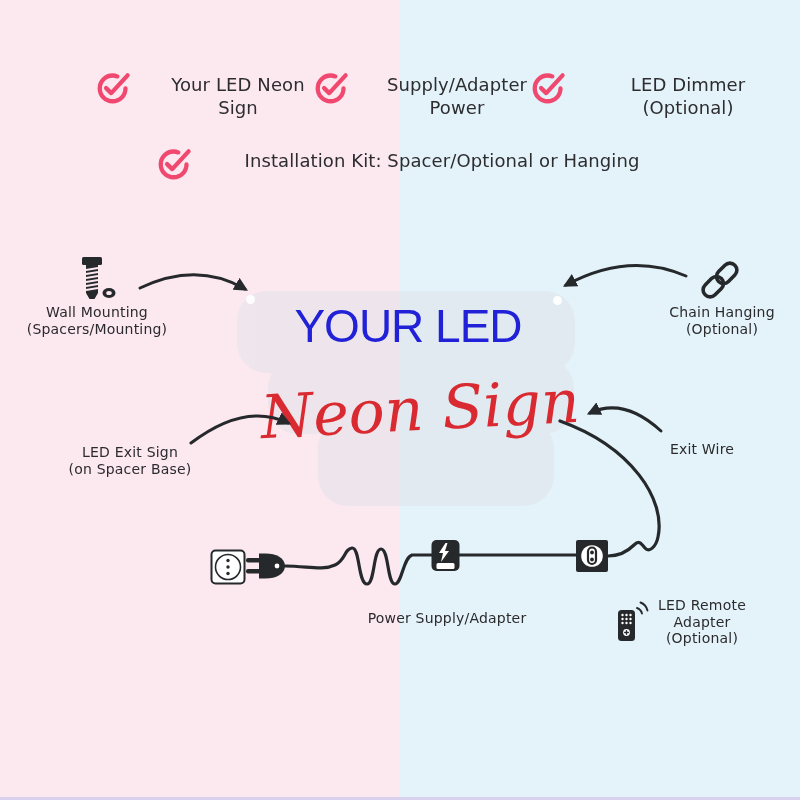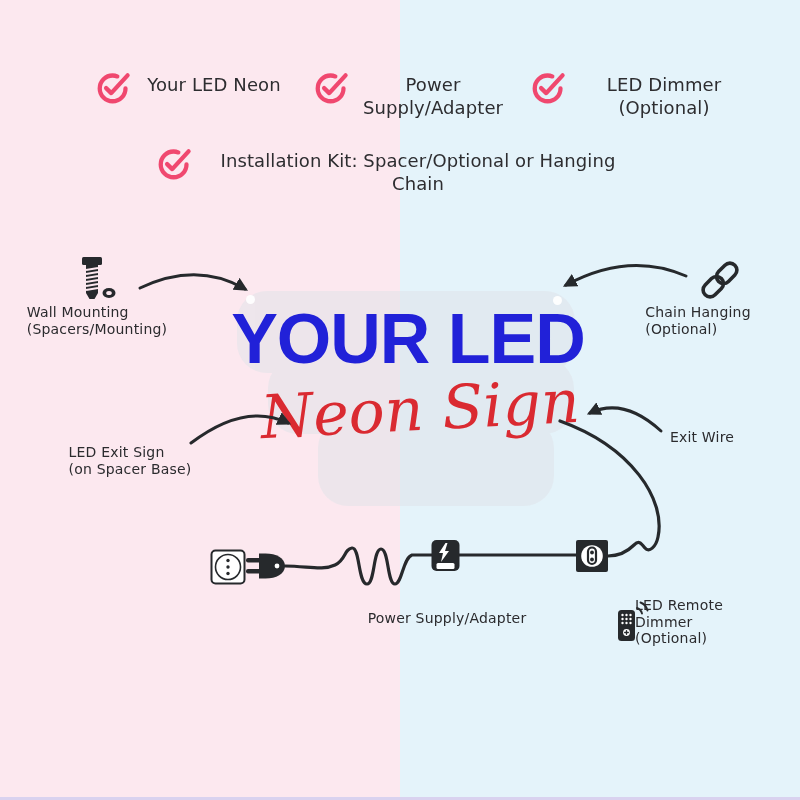--- a/index.html
+++ b/index.html
@@ -12,29 +12,29 @@
 
   .acrylic{position:absolute;left:0;top:0;width:800px;height:800px;opacity:.5;pointer-events:none;}
   .acrylic .p{position:absolute;background:#dfe3e9;border-radius:30px;}
   .p1{left:237px;top:291px;width:338px;height:82px;}
   .p2{left:268px;top:358px;width:306px;height:76px;}
   .p3{left:318px;top:418px;width:236px;height:88px;border-radius:40px;}
   .hole{position:absolute;width:9px;height:9px;border-radius:50%;background:#fff;opacity:.92;}
   .h1{left:246px;top:295px;} .h2{left:553px;top:296px;}
 
   .sign-title{position:absolute;left:408px;top:299px;transform:translateX(-50%);
-    font-family:"Liberation Sans",sans-serif;font-weight:bold;font-size:70px;
+    font-family:"Liberation Sans",sans-serif;font-weight:normal;font-size:46px;
     letter-spacing:-1px;color:#2121d8;white-space:nowrap;}
   .sign-script{position:absolute;left:420px;top:374px;transform:translateX(-50%) rotate(-3deg);
     font-family:"DejaVu Serif",cursive,serif;font-style:italic;font-size:60px;
     color:#da2a31;white-space:nowrap;}
 
   .ctext{position:absolute;transform:translateX(-50%);text-align:center;font-size:18px;
-    line-height:23px;font-weight:500;white-space:nowrap;letter-spacing:.1px;color:#2d2d30;}
-  .lbl{position:absolute;transform:translateX(-50%);font-size:14px;
+    line-height:23px;font-weight:500;white-space:nowrap;letter-spacing:.1px;color:#2d2d30;margin-left:24px;}
+  .lbl{position:absolute;transform:translateX(-50%);text-align:center;font-size:14px;
     line-height:16.5px;white-space:nowrap;letter-spacing:.2px;color:#2b2b2e;}
   .ln{display:block;}
 
   svg{position:absolute;overflow:visible;}
   .overlay{left:0;top:0;pointer-events:none;}
   .stroke{stroke:#26292c;fill:none;stroke-width:3px;stroke-linecap:round;}
 </style>
 </head>
 <body>
 
@@ -66,32 +66,32 @@
     <circle cx="12" cy="14" r="9.3" fill="none" stroke="#f0486f" stroke-width="3.1" stroke-linecap="round" stroke-dasharray="47 11.4"></circle>
     <path d="M7.3 13.8 L11 17.4 L22.8 4.6" fill="none" stroke="#f0486f" stroke-width="3.1" stroke-linecap="round" stroke-linejoin="round"></path>
   </svg>
   <svg style="left:157px;top:145px" width="36" height="36" viewBox="0 0 26 26">
     <circle cx="12" cy="14" r="9.3" fill="none" stroke="#f0486f" stroke-width="3.1" stroke-linecap="round" stroke-dasharray="47 11.4"></circle>
     <path d="M7.3 13.8 L11 17.4 L22.8 4.6" fill="none" stroke="#f0486f" stroke-width="3.1" stroke-linecap="round" stroke-linejoin="round"></path>
   </svg>
 
   <div class="ctext" style="left:214px;top:73px">
     <span class="ln">Your LED Neon</span>
+    <span class="ln">Sign</span>
   </div>
   <div class="ctext" style="left:433px;top:73px">
+    <span class="ln">Supply/Adapter</span>
     <span class="ln">Power</span>
-    <span class="ln">Supply/Adapter</span>
   </div>
   <div class="ctext" style="left:664px;top:73px">
     <span class="ln">LED Dimmer</span>
     <span class="ln">(Optional)</span>
   </div>
   <div class="ctext" style="left:418px;top:149px">
     <span class="ln">Installation Kit: Spacer/Optional or Hanging</span>
-    <span class="ln">Chain</span>
   </div>
 
   <svg class="overlay" width="800" height="800" viewBox="0 0 800 800">
     <defs>
       <marker id="ah" viewBox="0 0 10 10" refX="7.5" refY="5" markerWidth="4.6" markerHeight="4.6" orient="auto-start-reverse">
         <path d="M0 0 L10 5 L0 10 z" fill="#26292c"></path>
       </marker>
     </defs>
     <path class="stroke" d="M 140 288 Q 197 261 245 289" marker-end="url(#ah)"></path>
     <path class="stroke" d="M 686 276 Q 629 251 566 285" marker-end="url(#ah)"></path>
@@ -175,32 +175,32 @@
     <g fill="none" stroke="#26292c" stroke-width="1.9" stroke-linecap="round">
       <path d="M22 11 q4 1.5 5 5.5"></path>
       <path d="M25.5 5.5 q5.5 2 7 8"></path>
     </g>
   </svg>
 
   <div class="lbl" style="left:97px;top:304px">
     <span class="ln">Wall Mounting</span>
     <span class="ln">(Spacers/Mounting)</span>
   </div>
-  <div class="lbl" style="left:698px;top:304px">
+  <div class="lbl" style="left:722px;top:304px">
     <span class="ln">Chain Hanging</span>
     <span class="ln">(Optional)</span>
   </div>
   <div class="lbl" style="left:130px;top:444px">
     <span class="ln">LED Exit Sign</span>
     <span class="ln">(on Spacer Base)</span>
   </div>
-  <div class="lbl" style="left:702px;top:429px">
+  <div class="lbl" style="left:702px;top:441px">
     <span class="ln">Exit Wire</span>
   </div>
   <div class="lbl" style="left:447px;top:610px">
     <span class="ln">Power Supply/Adapter</span>
   </div>
-  <div class="lbl" style="left:679px;top:597px">
+  <div class="lbl" style="left:702px;top:597px">
     <span class="ln">LED Remote</span>
-    <span class="ln">Dimmer</span>
+    <span class="ln">Adapter</span>
     <span class="ln">(Optional)</span>
   </div>
 </div>
 
 </body></html>

